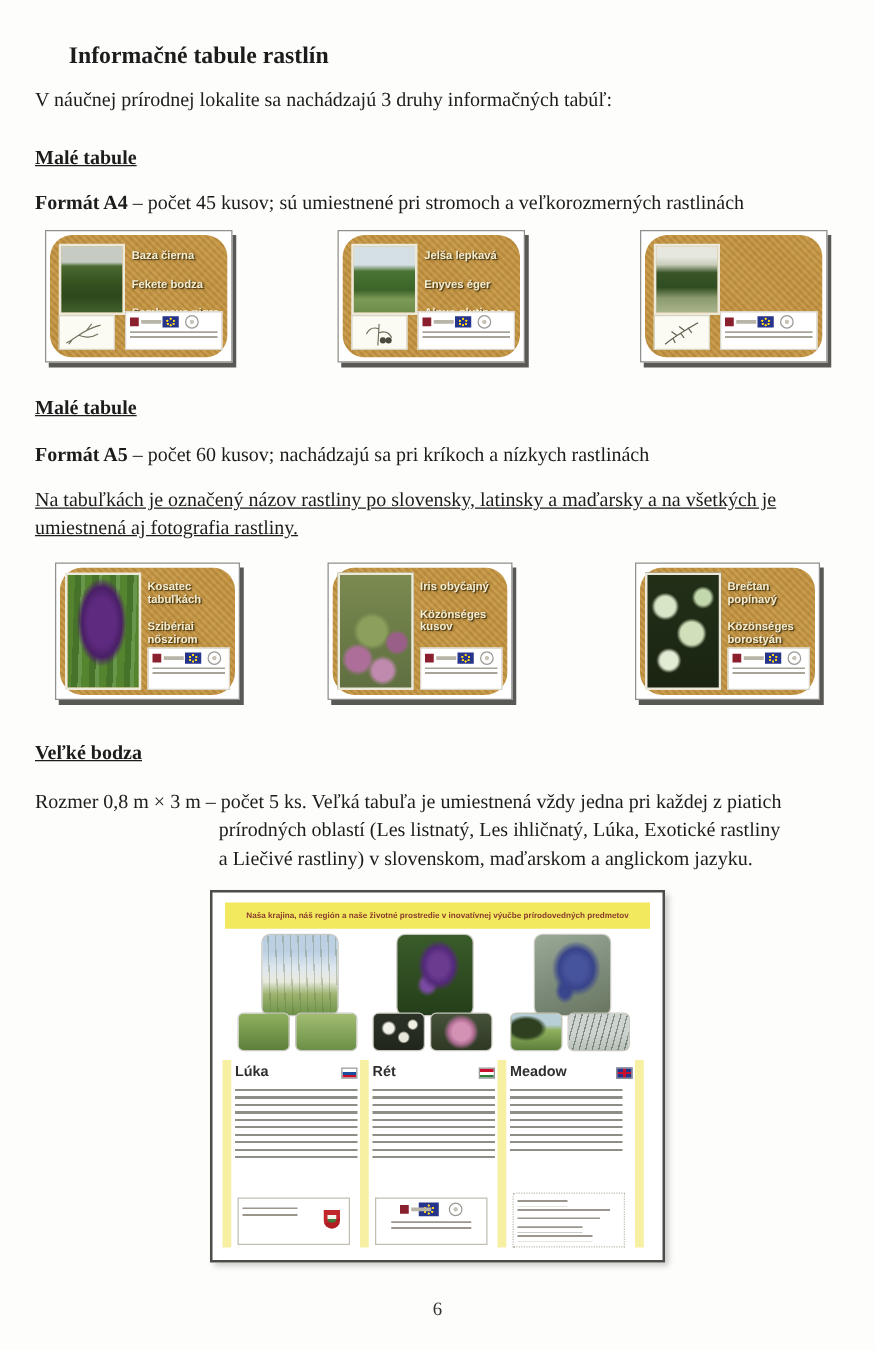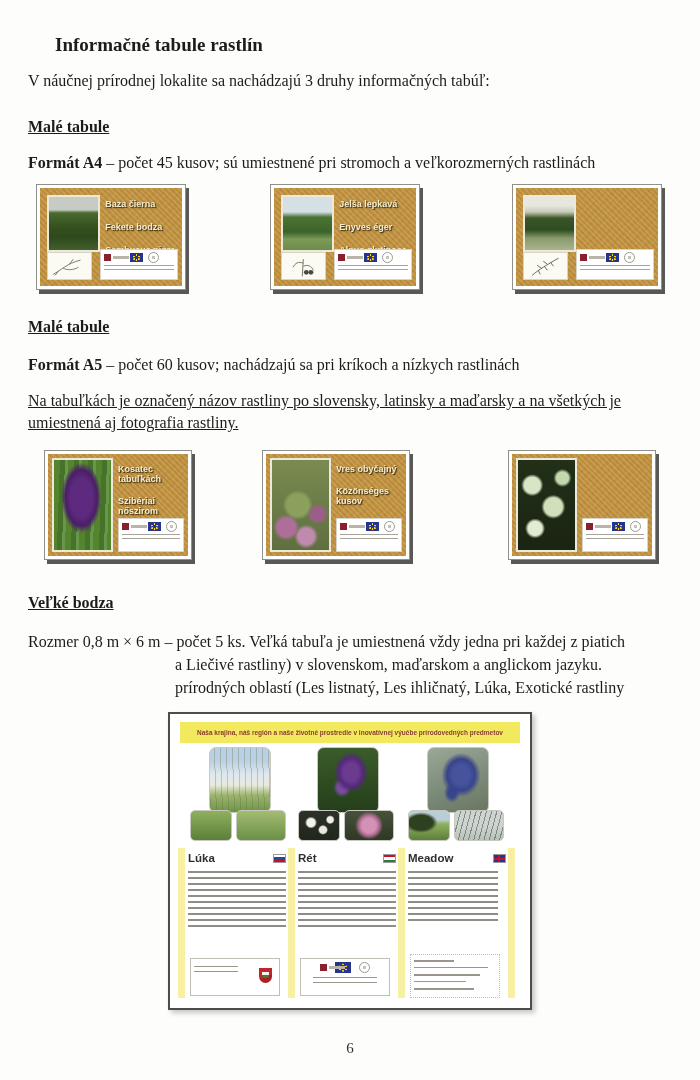--- a/index.html
+++ b/index.html
@@ -20,21 +20,21 @@
 
   
   .board{box-sizing:border-box;background:#fff;border:1px solid #8f8f8b;padding:3px;
          box-shadow:3px 4px 0 rgba(48,46,42,.8);}
   .board-a4{width:150px;height:106px;}
   .board-a5{width:148px;height:110px;}
   .ochre{position:relative;width:100%;height:100%;
     background-color:#c49544;
     background-image:
       repeating-linear-gradient(45deg, rgba(120,80,20,.10) 0 2px, rgba(255,230,170,.10) 2px 4px),
-      repeating-linear-gradient(-45deg, rgba(90,60,10,.06) 0 3px, transparent 3px 6px);}
+      repeating-linear-gradient(-45deg, rgba(90,60,10,.06) 0 3px, transparent 3px 6px); border-radius: 18px;}
   .bphoto{position:absolute;border:2px solid #ece8da;box-sizing:border-box;}
   .board-a4 .bphoto{left:5%;top:7%;width:37%;height:58%;}
   .board-a5 .bphoto{left:2.5%;top:3.5%;width:44%;height:93%;}
   .btitles{position:absolute;display:flex;flex-direction:column;}
   .board-a4 .btitles{left:46%;right:3%;top:11%;gap:13px;}
   .board-a5 .btitles{left:50%;right:3%;top:10%;gap:12px;}
   .bt{font-family:"Liberation Sans",sans-serif;font-weight:bold;font-size:9px;line-height:10px;
       color:#f3edd4;text-shadow:1px 1px 0 #5a4414,1px 1px 2px rgba(0,0,0,.55);}
   .sketchbox{position:absolute;left:5%;bottom:6%;width:30%;height:27%;background:#fbfaf3;
              border:1px solid #d8d4c4;}
@@ -237,54 +237,59 @@
       </div>
       <div class="capbars"></div>
     </div>
   </div>
 </div>
 
 <div class="abs board board-a5" style="left:262px;top:450px">
   <div class="ochre">
     <div class="bphoto ph-vres"></div>
     <div class="btitles">
-      <div class="bt">Vres obyčajný</div>
+      <div class="bt">Iris obyčajný</div>
       <div class="bt">Közönséges kusov</div>
       <div class="bt">Calluna vulgaris</div>
     </div>
     <div class="logobox">
       <div class="logorow">
         <span class="mlogo"></span>
         <span class="euflag"></span>
         <span class="circlogo"></span>
       </div>
       <div class="capbars"></div>
     </div>
   </div>
 </div>
 
 <div class="abs board board-a5" style="left:508px;top:450px">
   <div class="ochre">
     <div class="bphoto ph-brectan"></div>
+    <div class="btitles">
+      <div class="bt">Brečtan popínavý</div>
+      <div class="bt">Közönséges borostyán</div>
+      <div class="bt">Hedera helix</div>
+    </div>
     <div class="logobox">
       <div class="logorow">
         <span class="mlogo"></span>
         <span class="euflag"></span>
         <span class="circlogo"></span>
       </div>
       <div class="capbars"></div>
     </div>
   </div>
 </div>
 
 <div class="abs subhead" style="left:28px;top:594px">Veľké bodza</div>
 <div class="abs velke-block">
-  <div><span class="b">Rozmer 0,8 m × 6 m</span> <span>– počet 5 ks. Veľká tabuľa je umiestnená vždy jedna pri každej z piatich</span></div>
+  <div><span class="b">Rozmer 0,8 m × 3 m</span> <span>– počet 5 ks. Veľká tabuľa je umiestnená vždy jedna pri každej z piatich</span></div>
+  <div class="cont">prírodných oblastí (Les listnatý, Les ihličnatý, Lúka, Exotické rastliny</div>
   <div class="cont">a Liečivé rastliny) v slovenskom, maďarskom a anglickom jazyku.</div>
-  <div class="cont">prírodných oblastí (Les listnatý, Les ihličnatý, Lúka, Exotické rastliny</div>
 </div>
 
 <div class="abs poster">
   <div class="pbanner">Naša krajina, náš región a naše životné prostredie v inovatívnej výučbe prírodovedných predmetov</div>
 
   <div class="pphoto pbig pp-meadow-big" style="left:39px"></div>
   <div class="pphoto psmall pp-green1" style="left:20px"></div>
   <div class="pphoto psmall wide pp-green2" style="left:66px"></div>
 
   <div class="pphoto pbig pp-purple-big" style="left:147px"></div>

